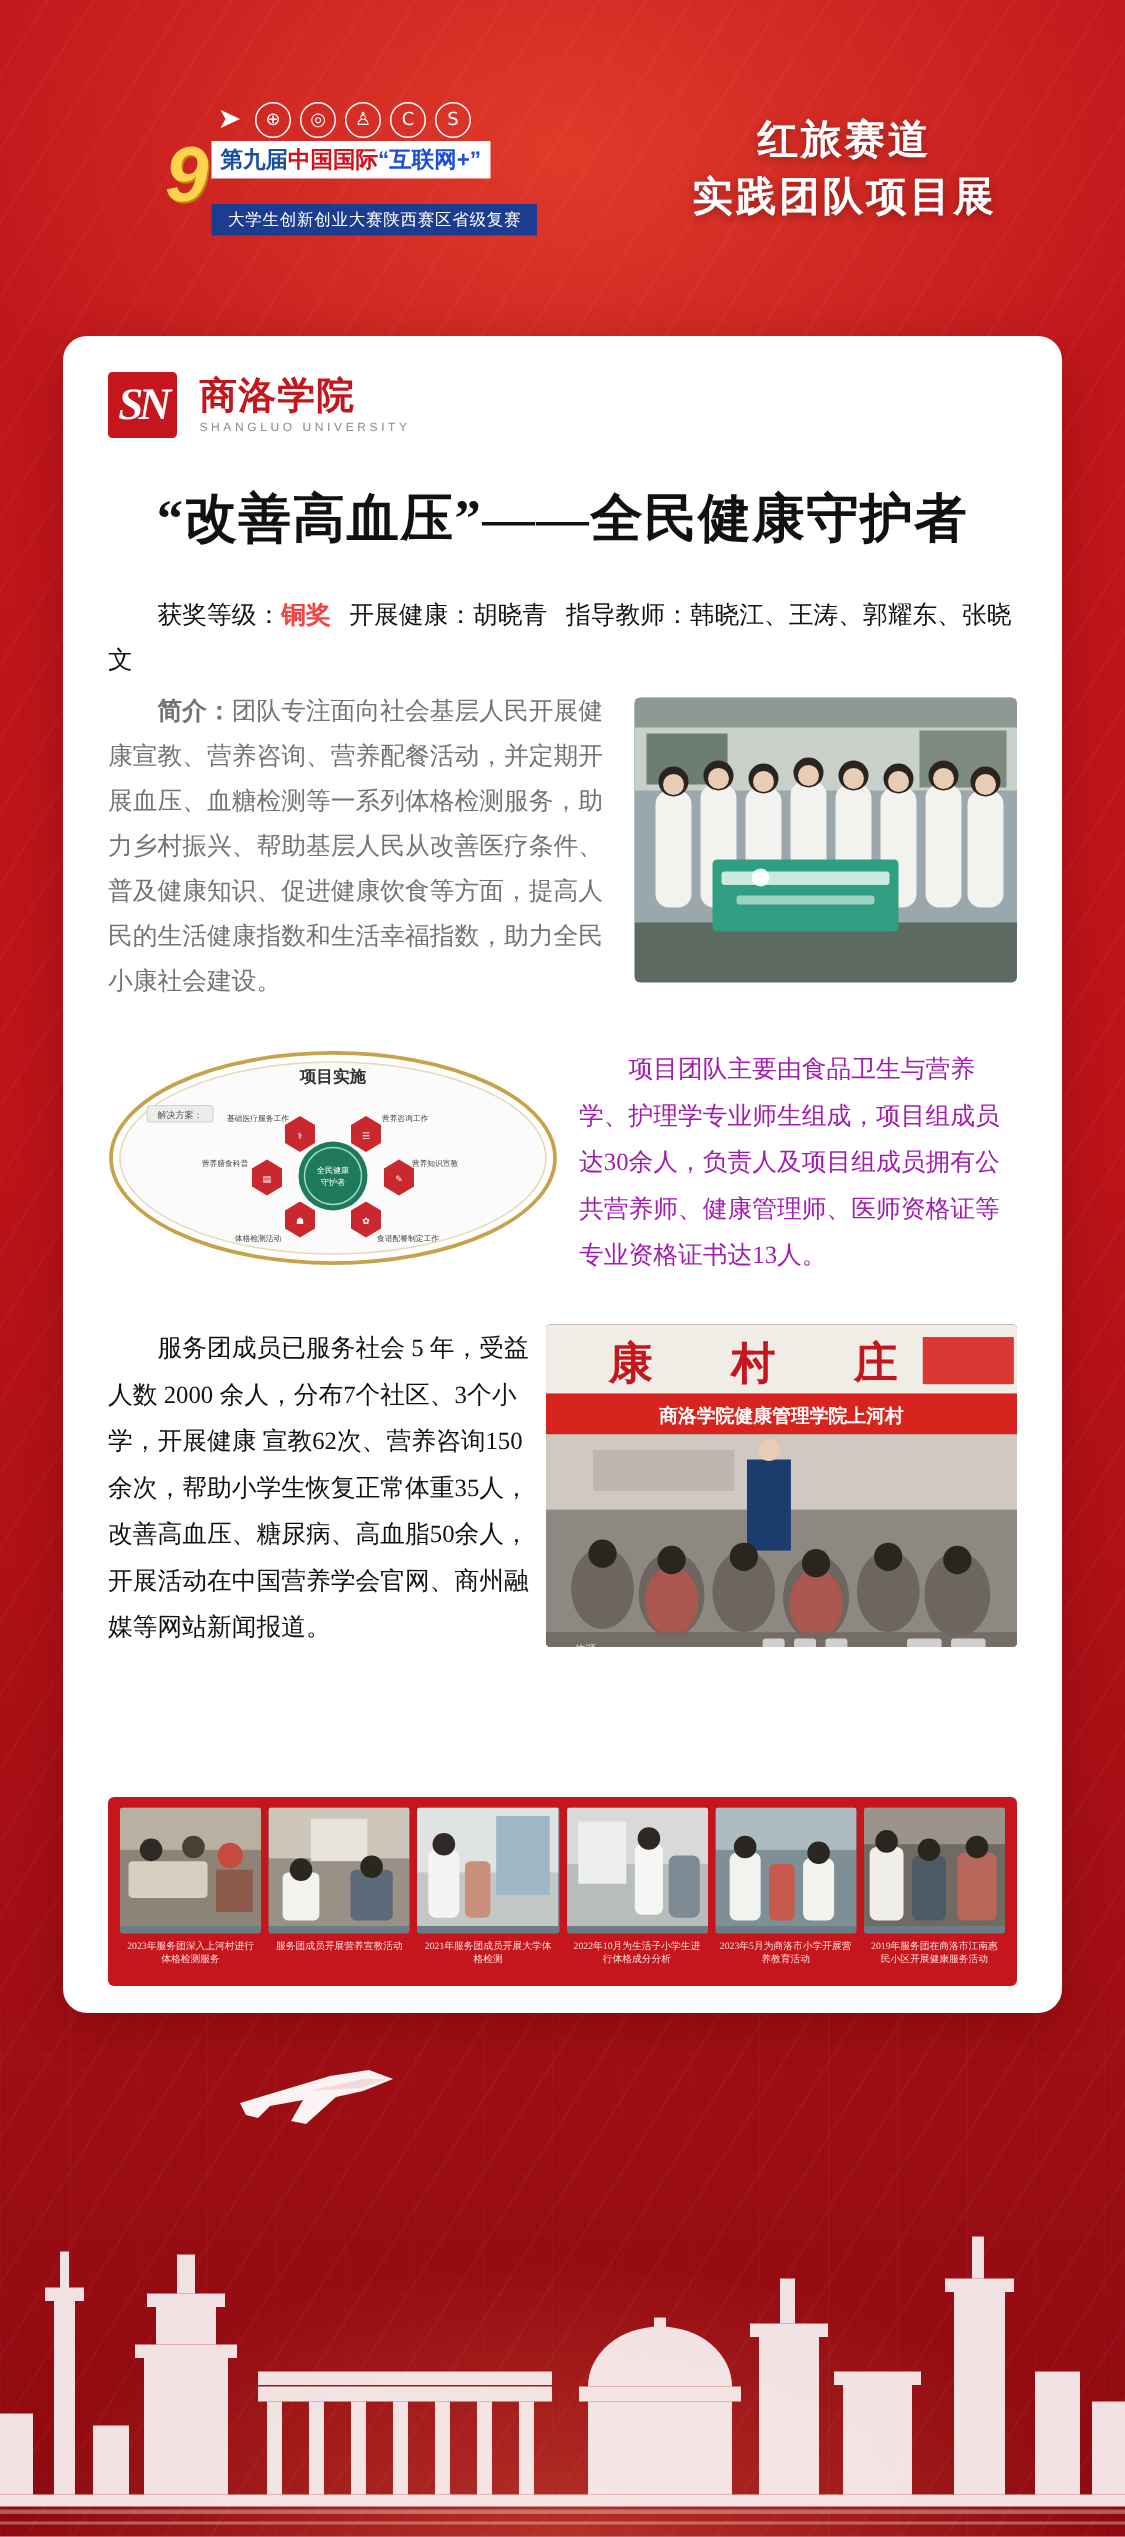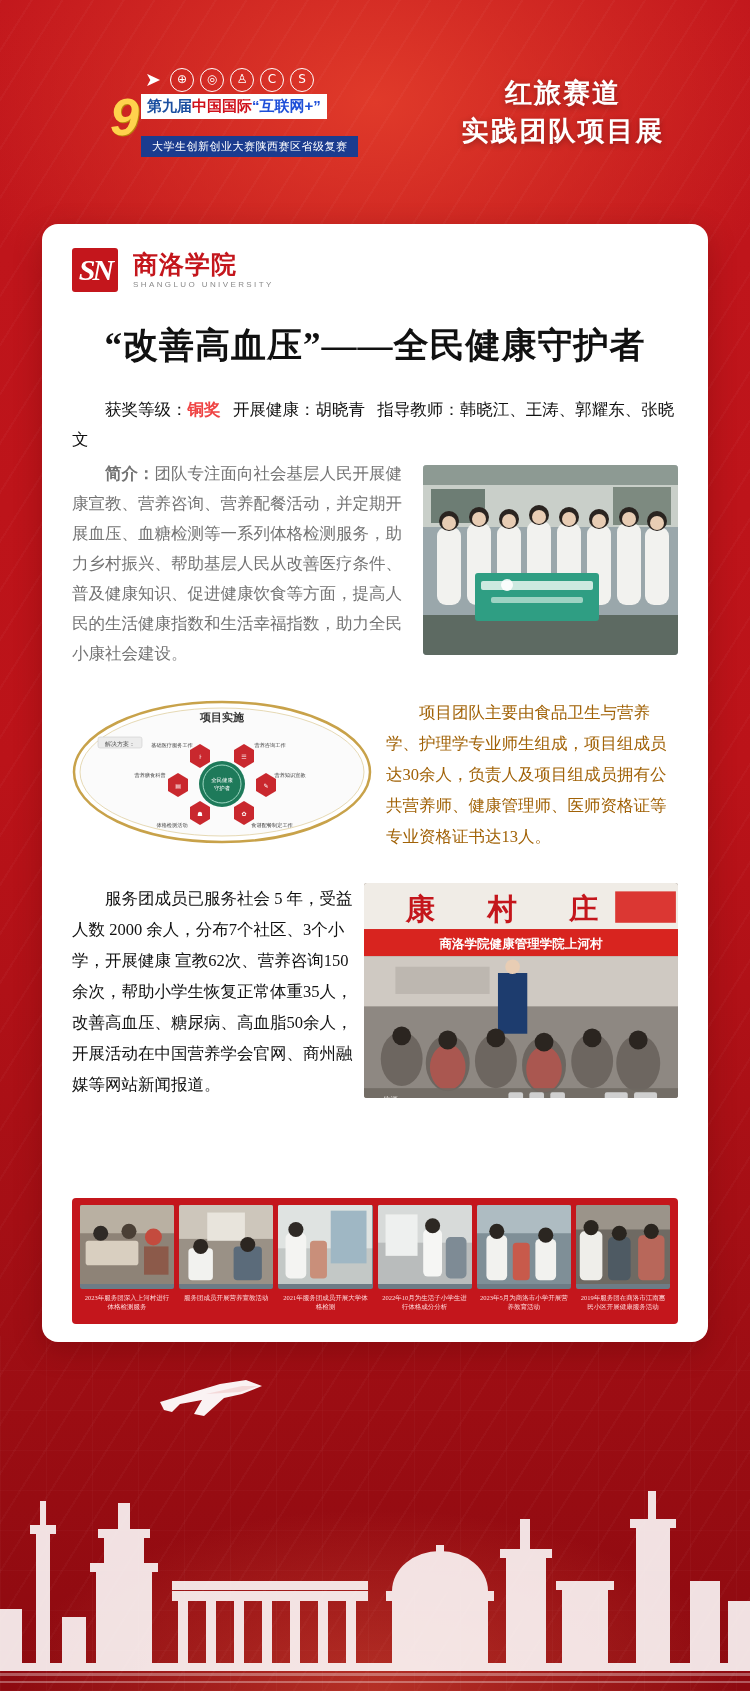--- a/index.html
+++ b/index.html
@@ -226,21 +226,21 @@
   .diagram {
     width: 300px;
     height: 170px;
     position: relative;
     flex: 0 0 auto;
   }
   .row2-text {
     font-family: "Liberation Serif", serif;
     font-size: 16.5px;
     line-height: 31px;
-    color: #a16207;
+    color: #a21caf;
     text-indent: 2em;
     flex: 1 1 auto;
     padding-top: 10px;
   }
 
   
   .row3 {
     margin-top: 26px;
     display: flex;
     gap: 2px;

